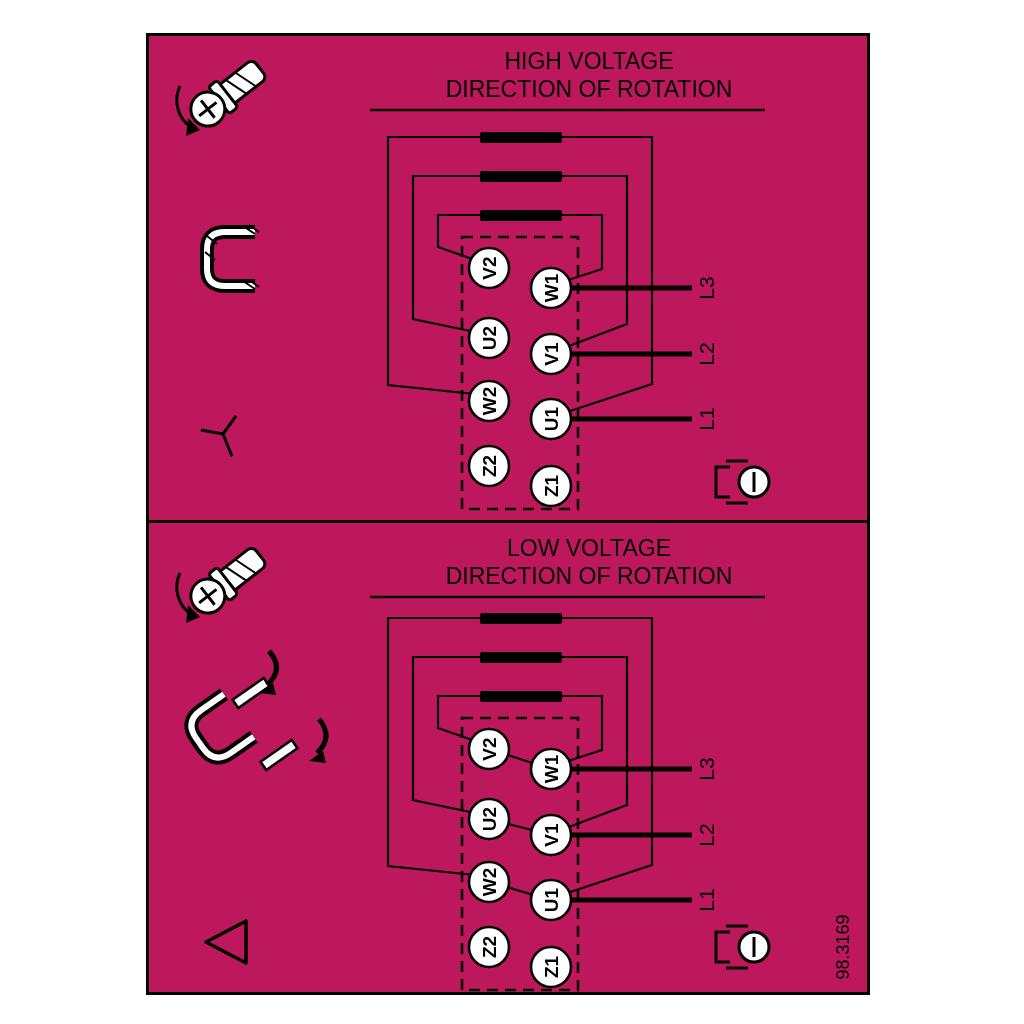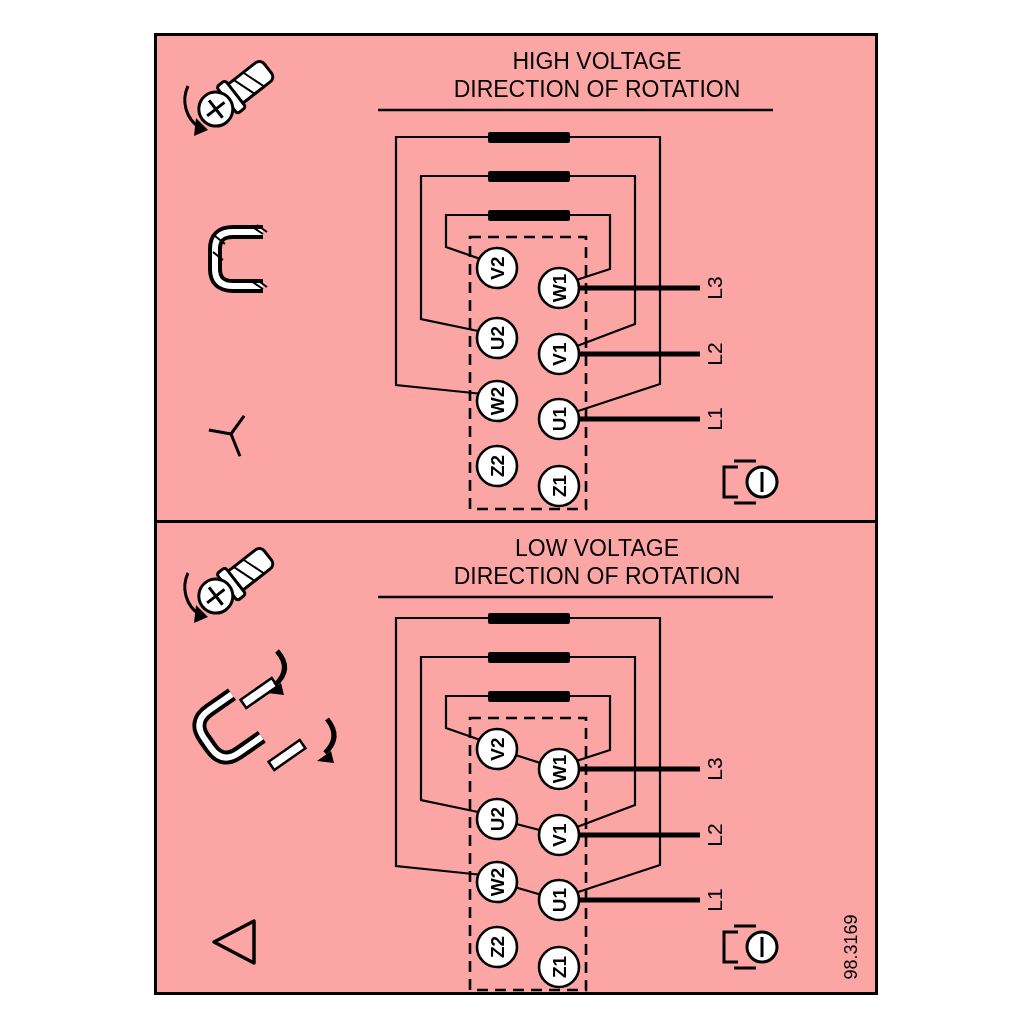--- a/index.html
+++ b/index.html
@@ -1,19 +1,19 @@
 <!DOCTYPE html>
 <html><head>
 <meta charset="utf-8">
 <style>
   html,body { margin:0; padding:0; background:#fff; }
   .stage { position:relative; width:1024px; height:1024px; background:#fff;
            font-family:"Liberation Sans", sans-serif; }
-  .outer { position:absolute; left:154px; top:33px; width:724px; height:962px;
-           border:3px solid #000; box-sizing:border-box; background:#fca5a5; }
+  .outer { position:absolute; left:146px; top:33px; width:724px; height:962px;
+           border:3px solid #000; box-sizing:border-box; background:#be185d; }
   .panel  { position:relative; overflow:hidden; }
   .panel1 { height:484px; border-bottom:3px solid #000; }
   .panel2 { height:469px; }
   svg { display:block; }
   svg text { fill:#000; }
   .title  { font-family:"Liberation Sans",sans-serif; font-size:23px; }
   .tlabel { font-family:"Liberation Sans",sans-serif; font-size:19px; font-weight:bold; }
   .slabel { font-family:"Liberation Sans",sans-serif; font-size:21px; }
   .fig    { font-family:"Liberation Sans",sans-serif; font-size:18px; }
   .wire   { stroke:#000; stroke-width:2.2; fill:none; }

